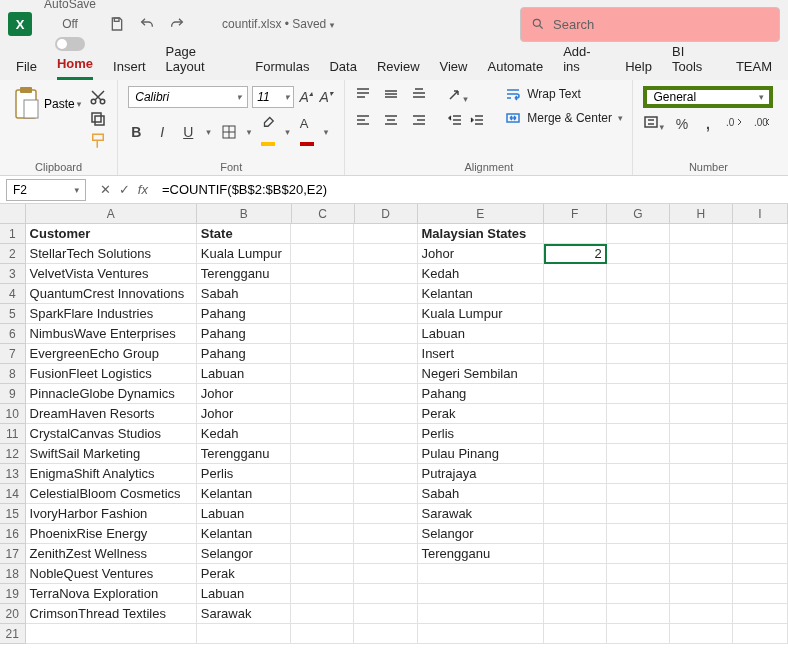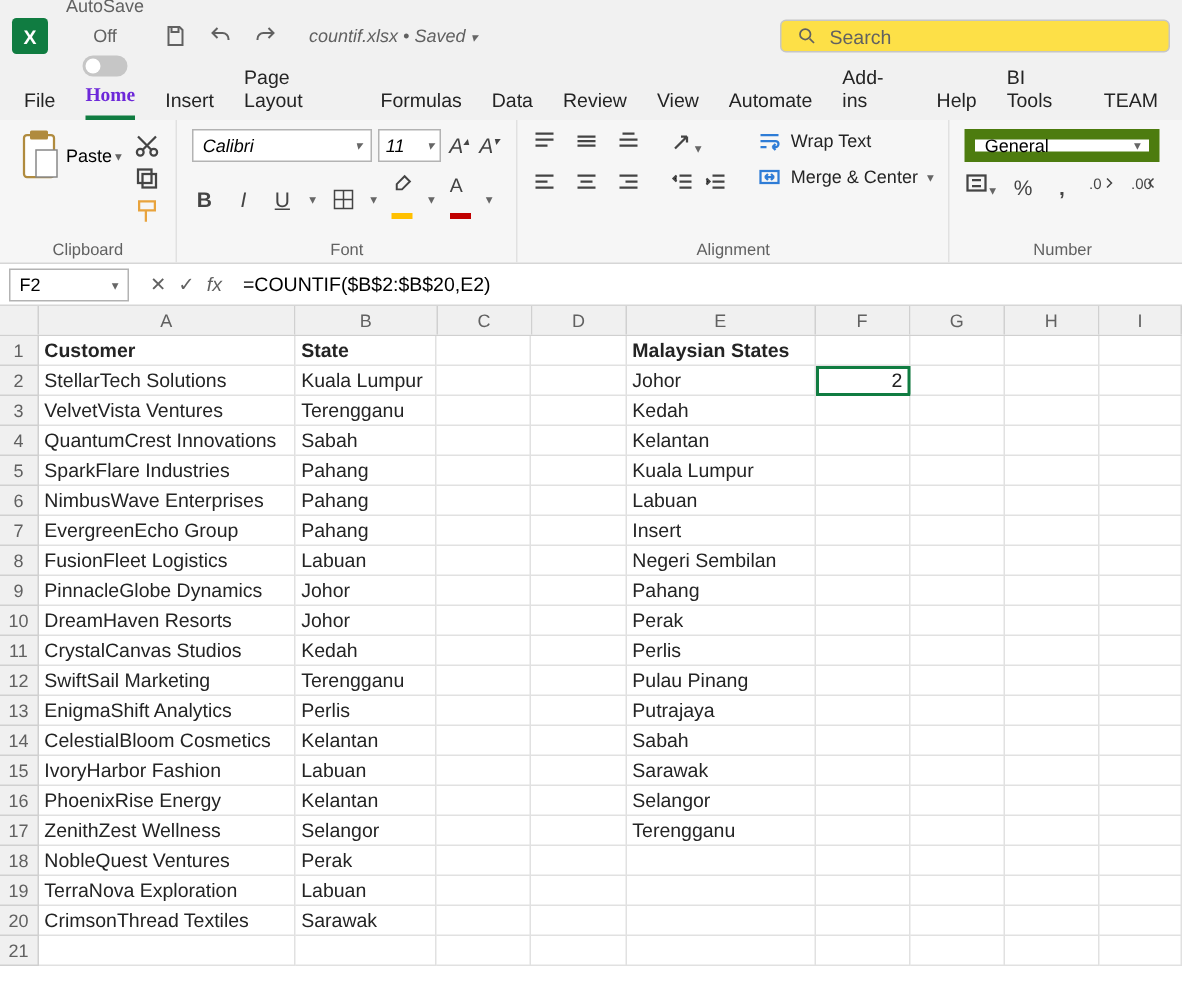--- a/index.html
+++ b/index.html
@@ -4,26 +4,26 @@
 <style>
 * { box-sizing: border-box; margin: 0; padding: 0; font-family: "Segoe UI", Arial, sans-serif; }
 body { background: #fff; width: 788px; height: 659px; overflow: hidden; position: relative; }
 
 .titlebar { height: 48px; background: #f1f1f1; display: flex; align-items: center; padding: 0 8px; gap: 12px; }
 .app-icon { width: 24px; height: 24px; background: #107c41; border-radius: 3px; display: flex; align-items: center; justify-content: center; color: #fff; font-weight: bold; font-size: 13px; }
 .autosave { display: flex; align-items: center; gap: 6px; color: #616161; font-size: 12px; flex-direction: column; }
 .toggle { width: 30px; height: 14px; background: #c6c6c6; border-radius: 7px; position: relative; }
 .toggle::after { content: ""; position: absolute; width: 10px; height: 10px; background: #fff; border-radius: 50%; top: 2px; left: 2px; }
 .qat-icon { width: 18px; height: 18px; color: #616161; display: flex; align-items: center; justify-content: center; }
-.filename { color: #616161; font-size: 12px; margin-left: 8px; font-style: italic; }
-.searchbox { margin-left: auto; background: #fde047; border: 1px solid #c6c6c6; border-radius: 4px; height: 22px; width: 260px; display: flex; align-items: center; padding: 0 10px; gap: 8px; color: #616161; font-size: 13px; }
+.filename { color: #616161; font-size: 12px; margin-left: 24px; }
+.searchbox { margin-left: auto; background: #fca5a5; border: 1px solid #c6c6c6; border-radius: 4px; height: 35px; width: 260px; display: flex; align-items: center; padding: 0 10px; gap: 8px; color: #616161; font-size: 13px; }
 
 .tabs { height: 32px; display: flex; align-items: end; padding: 0 16px; gap: 20px; background: #f1f1f1; }
 .tab { font-size: 13px; color: #242424; padding-bottom: 6px; cursor: pointer; }
-.tab.active { font-weight: 600; border-bottom: 3px solid #107c41; color: #6d28d9; font-family: Liberation Serif, serif; }
+.tab.active { font-weight: 600; border-bottom: 3px solid #107c41; color: #b91c1c; }
 
 .ribbon { height: 96px; background: #f6f6f6; border-bottom: 1px solid #d6d6d6; display: flex; }
 .group { border-right: 1px solid #e1e1e1; padding: 6px 10px 2px 10px; display: flex; flex-direction: column; justify-content: space-between; }
 .group-label { text-align: center; font-size: 11px; color: #616161; margin-top: 2px; }
 .group-body { display: flex; align-items: flex-start; gap: 8px; flex: 1; }
 
 .clipboard-main { display: flex; flex-direction: row; align-items: center; gap: 2px; }
 .paste-icon { width: 32px; height: 36px; }
 .clipboard-side { display: flex; flex-direction: column; gap: 4px; padding-top: 2px; }
 .sm-icon { width: 18px; height: 18px; color: #444; }
@@ -37,21 +37,21 @@
 .fmt.italic { font-style: italic; }
 .fmt.underline { text-decoration: underline; }
 .color-swatch { width: 14px; height: 4px; display: inline-block; }
 
 .align-grid { display: grid; grid-template-columns: repeat(3, 20px); gap: 6px 8px; }
 .align-cell svg { width: 16px; height: 16px; }
 .align-extra { display: flex; flex-direction: column; gap: 6px; margin-left: 8px; }
 
 .wrap-row { display: flex; align-items: center; gap: 6px; font-size: 12px; color: #242424; white-space: nowrap; }
 
-.num-select { width: 130px; height: 22px; border: 7px solid #4d7c0f; background: #fff; font-size: 12px; padding: 0 6px; display: flex; align-items: center; justify-content: space-between; margin-bottom: 6px; }
+.num-select { width: 130px; height: 22px; border: 4px solid #4d7c0f; background: #fff; font-size: 12px; padding: 0 6px; display: flex; align-items: center; justify-content: space-between; margin-bottom: 6px; }
 .num-row { display: flex; align-items: center; gap: 10px; }
 
 .formula-bar { height: 28px; border-bottom: 1px solid #d6d6d6; display: flex; align-items: center; background: #fff; }
 .namebox { width: 80px; height: 22px; border: 1px solid #b3b3b3; margin: 0 6px; padding: 0 6px; font-size: 12px; display: flex; align-items: center; justify-content: space-between; }
 .fb-icons { display: flex; align-items: center; gap: 8px; padding: 0 8px; color: #616161; font-size: 13px; }
 .fb-input { flex: 1; height: 22px; border: none; font-size: 13px; padding: 0 6px; outline: none; }
 
 .grid-wrap { position: relative; }
 .col-headers { display: flex; height: 20px; border-bottom: 1px solid #d0d0d0; }
 .corner { width: 26px; background: #f0f0f0; border-right: 1px solid #d0d0d0; }

